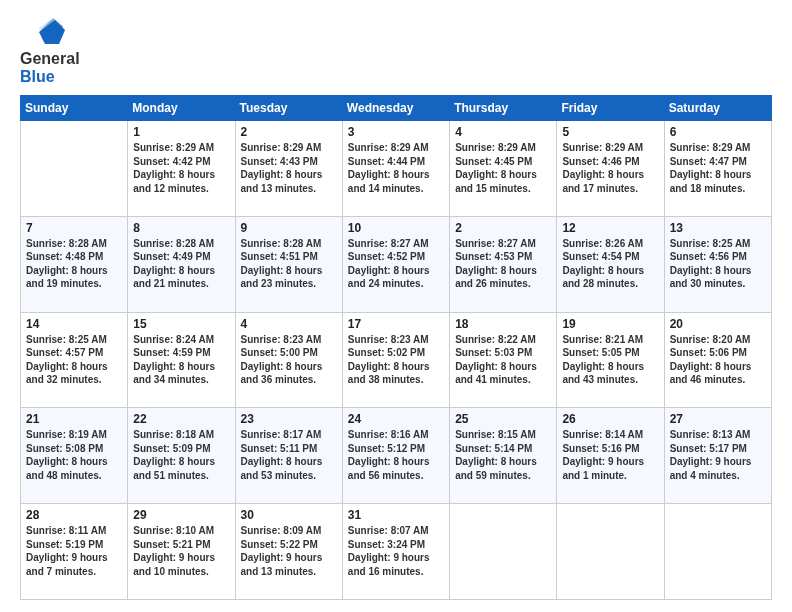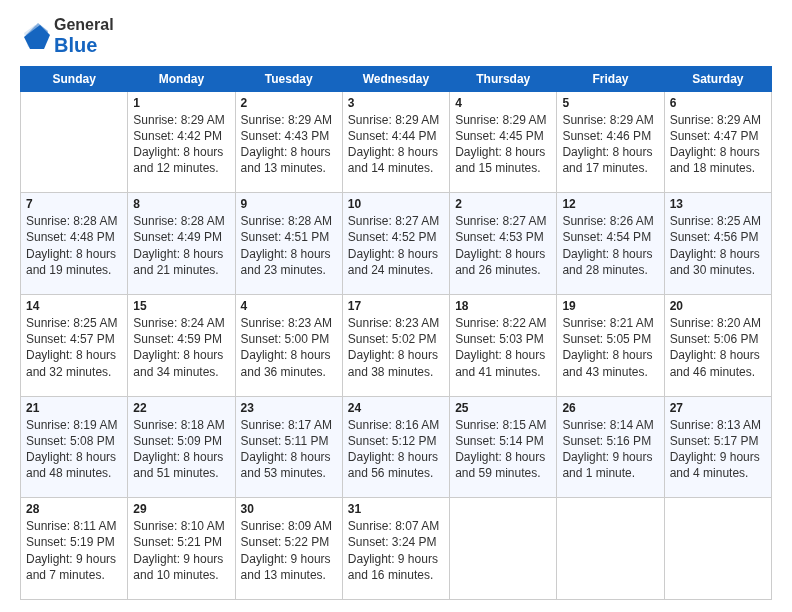--- a/index.html
+++ b/index.html
@@ -20,33 +20,34 @@
     .header {
       display: flex;
       justify-content: space-between;
       align-items: flex-start;
       margin-bottom: 10px;
     }
     .logo {
       display: flex;
       align-items: center;
       gap: 4px;
+      flex-direction: column;
     }
     .logo-text {
       display: flex;
       flex-direction: column;
       line-height: 1.1;
     }
     .logo-general {
       font-size: 16px;
       font-weight: bold;
       color: #333;
     }
     .logo-blue {
-      font-size: 20px;
+      font-size: 16px;
       font-weight: bold;
       color: #1565c0;
     }
     .logo-icon {
       width: 30px;
       height: 30px;
     }
     .title-block {
       text-align: right;
     }
@@ -65,42 +66,43 @@
       border-collapse: collapse;
       width: 100%;
       table-layout: fixed;
     }
     .calendar th {
       background: #1565c0;
       color: #fff;
       font-size: 12px;
       font-weight: bold;
       padding: 5px 4px;
-      text-align: center;
+      text-align: left;
       border: 1px solid #1565c0;
     }
     .calendar td {
       border: 1px solid #ccc;
       vertical-align: top;
       padding: 4px 5px;
       font-size: 10px;
       color: #333;
       height: 88px;
     }
     .day-num {
       font-size: 12px;
       font-weight: bold;
       color: #222;
       display: block;
       margin-bottom: 2px;
     }
     .day-detail {
-      font-size: 12px;
+      font-size: 10px;
       line-height: 1.35;
       color: #333;
+      font-weight: bold;
     }
     .empty-cell {
       background: #f9f9f9;
     }
     tr:nth-child(even) td {
       background: #f5f8ff;
     }
     tr:nth-child(odd) td {
       background: #fff;
     }

